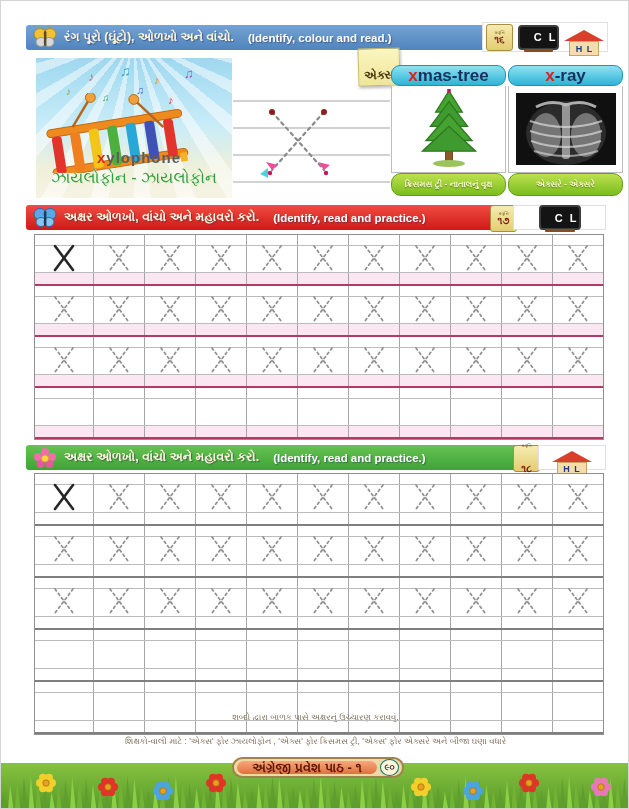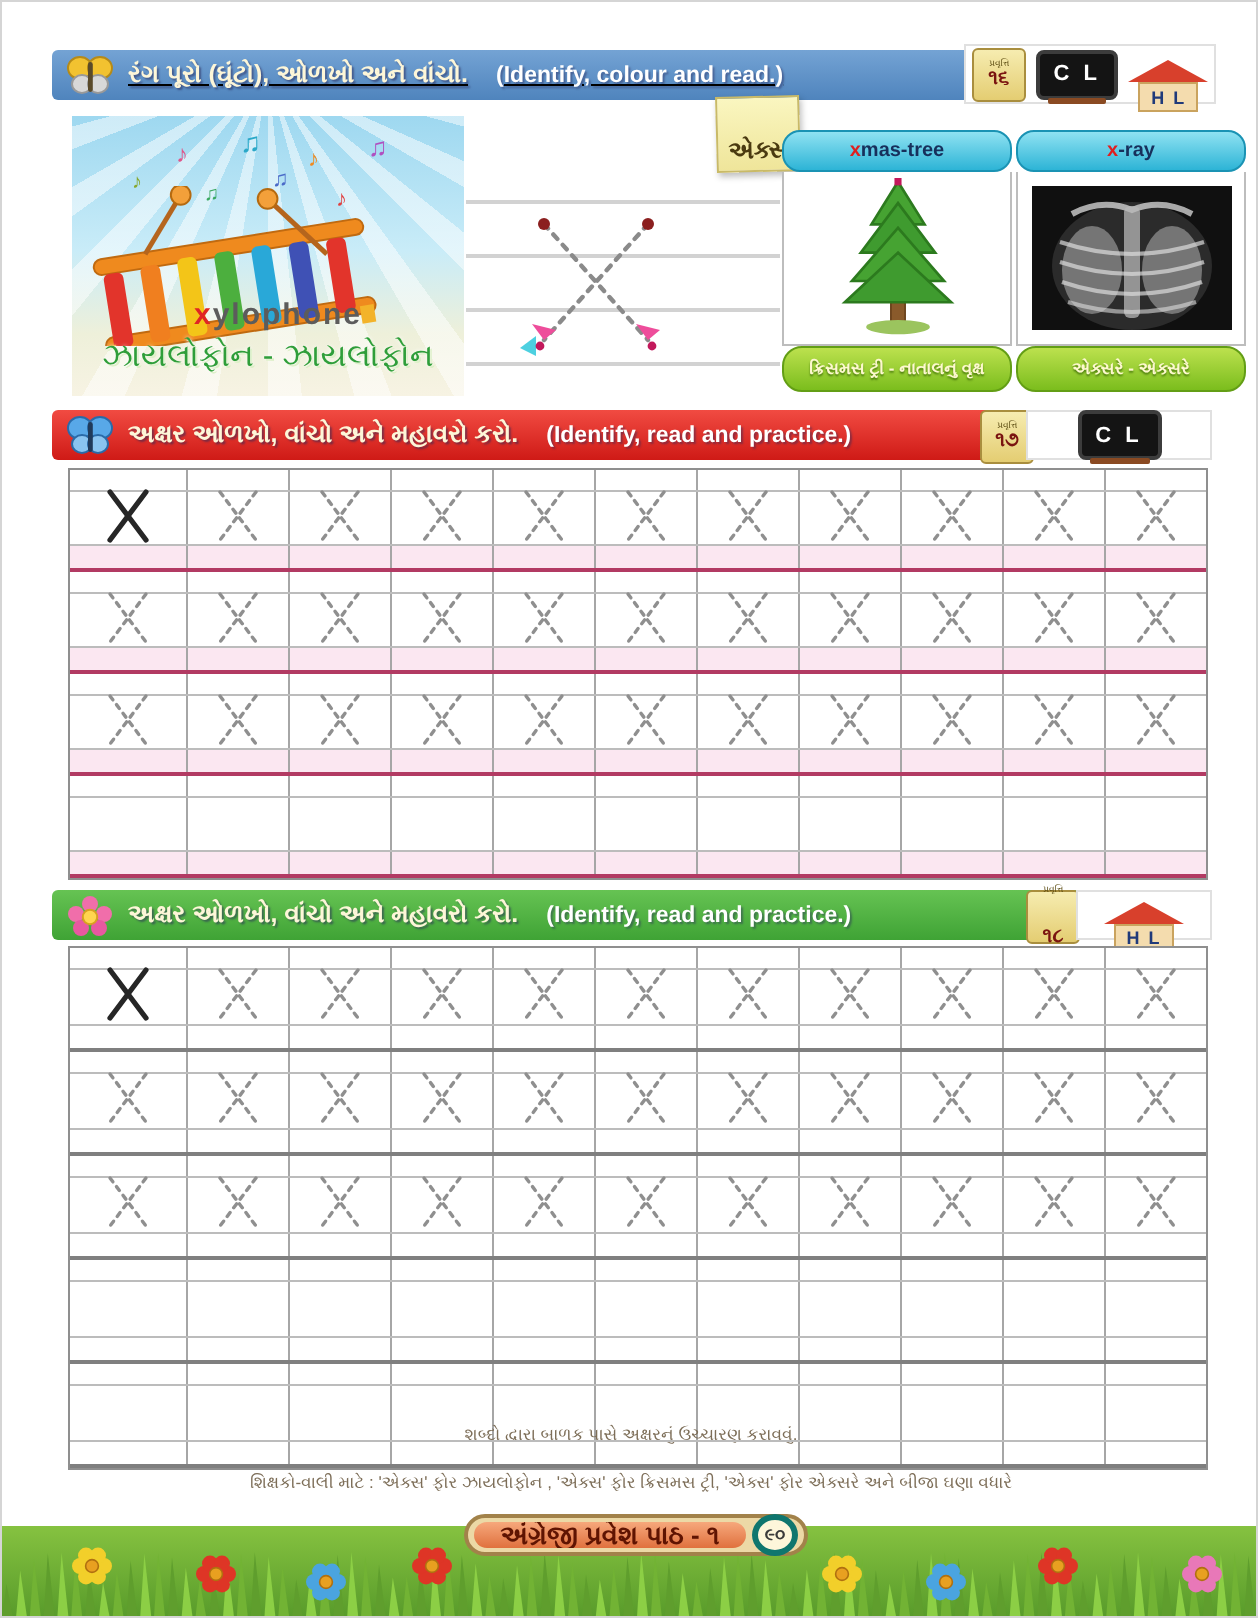--- a/index.html
+++ b/index.html
@@ -1,41 +1,41 @@
 <!DOCTYPE html>
 <html><head>
 <meta charset="utf-8">
 <style>
   html,body{margin:0;padding:0;background:#e8e8e8;}
   .page{position:relative;width:629px;height:809px;background:#ffffff;margin:0 auto;
         font-family:"Liberation Sans","DejaVu Sans",sans-serif;overflow:hidden;border:1px solid #d5d5d5;box-sizing:border-box;}
 
   
   .bar{position:absolute;left:25px;width:580px;height:25px;border-radius:3px;display:flex;align-items:center;box-sizing:border-box;padding-left:6px;}
-  .bar-blue{top:24px;background:linear-gradient(#74a3d4,#4f84bd);text-decoration:underline;}
+  .bar-blue{top:24px;background:linear-gradient(#74a3d4,#4f84bd);}
   .bar-red{top:204px;background:linear-gradient(#f14b42,#cf1a16);}
   .bar-green{top:444px;background:linear-gradient(#66c353,#3fa335);}
   .bar .gu{font-size:12.5px;font-weight:bold;color:#fdf6d8;text-shadow:1px 1px 1px rgba(40,40,90,.55);margin-left:6px;white-space:nowrap;}
   .bar .en{font-size:11.5px;font-weight:bold;color:#ffffff;text-shadow:1px 1px 1px rgba(40,40,90,.45);margin-left:14px;white-space:nowrap;}
   .bar-icon{width:26px;height:22px;flex:0 0 auto;}
 
   
   .badge-panel{position:absolute;background:#fff;display:flex;align-items:center;gap:5px;padding:1px 3px;box-sizing:border-box;border:1px solid #e0e0e0;}
   .bp-top{left:481px;top:21px;width:126px;height:30px;}
   .bp-red{left:512px;top:204px;width:93px;height:25px;justify-content:center;}
   .bp-green{left:537px;top:444px;width:68px;height:25px;justify-content:center;}
   .num-badge{width:25px;height:25px;background:linear-gradient(#f6ecb0,#e4cd72);border:1px solid #a98e3e;border-radius:3px;
              display:flex;flex-direction:column;align-items:center;justify-content:center;line-height:1;}
   .num-badge .lbl{font-size:5px;color:#5a4a10;transform:scale(.9);}
   .num-badge .num{font-size:10px;font-weight:bold;color:#7a1410;}
   .num-badge.on-bar{position:absolute;}
   .nb-red{left:489px;top:204px;}
   .nb-green{left:512px;top:444px;gap:16px;}
   .cl-badge{position:relative;width:38px;height:21px;background:#141414;border:2px solid #3c3c3c;border-radius:4px;
-            display:flex;align-items:center;justify-content:center;}
+            display:flex;align-items:center;justify-content:flex-end;}
   .cl-badge span{color:#fff;font-weight:bold;font-size:11px;letter-spacing:2px;}
   .cl-badge::after{content:"";position:absolute;left:4px;right:4px;bottom:-4px;height:3px;background:#8a4a22;border-radius:1px;}
   .hl-badge{position:relative;width:40px;height:14px;}
   .hl-badge .roof{position:absolute;left:0;top:0;width:0;height:0;border-left:20px solid transparent;border-right:20px solid transparent;border-bottom:11px solid #d8402c;}
   .hl-badge .house-body{position:absolute;left:5px;top:11px;width:30px;height:15px;background:#f4dcae;border:1px solid #caa35e;box-sizing:border-box;
             display:flex;align-items:center;justify-content:center;}
   .hl-badge .house-body span{font-size:9px;font-weight:bold;color:#203a7a;letter-spacing:1px;}
 
   
   .sky{position:absolute;left:35px;top:57px;width:196px;height:140px;
@@ -53,21 +53,21 @@
   .sticky{position:absolute;left:357px;top:47px;width:40px;height:36px;background:linear-gradient(#faf6c0,#efe59a);
           border:1px solid #c9ba67;box-shadow:1px 2px 3px rgba(0,0,0,.25);transform:rotate(-1.5deg);
           display:flex;align-items:flex-end;justify-content:center;}
   .sticky span{font-size:12px;font-weight:bold;color:#4a3a10;padding-bottom:3px;}
 
   
   .card{position:absolute;top:64px;width:115px;height:131px;}
   .card-1{left:390px;}
   .card-2{left:507px;}
   .card-header{height:21px;background:linear-gradient(#8fe2f2,#2db4d6);border:1px solid #1a93b4;border-radius:9px;
-               text-align:center;font-size:10px;font-weight:bold;color:#17305c;line-height:19px;box-sizing:border-box;}
+               text-align:center;font-size:17px;font-weight:bold;color:#17305c;line-height:19px;box-sizing:border-box;}
   .card-header .init{color:#e01f1f;}
   .card-body{height:87px;background:#ffffff;border:1px solid #bdbdbd;border-top:none;display:flex;align-items:center;justify-content:center;box-sizing:border-box;}
   .card-footer{height:23px;background:linear-gradient(#bce14e,#7bbd1d);border:1px solid #639e15;border-radius:10px;
                text-align:center;font-size:8.5px;font-weight:bold;color:#fdf8cf;text-shadow:0 1px 1px #4c7c0e;line-height:21px;box-sizing:border-box;white-space:nowrap;overflow:hidden;}
 
   
   .practice-grid{position:absolute;left:33px;width:568px;border:1px solid #8f8f8f;box-sizing:content-box;}
   #grid-cl{top:233px;}
   #grid-hl{top:472px;}
   .g-row{position:relative;display:flex;box-sizing:border-box;}
@@ -88,21 +88,21 @@
   .note{position:absolute;left:0;width:629px;text-align:center;font-size:8.5px;color:#7d6e58;}
   .note-1{top:735px;}
   .note-2{top:711px;}
   .grass{position:absolute;left:0;top:762px;width:629px;height:47px;background:linear-gradient(#86c240,#579a2a);}
   .grass svg.blades{position:absolute;left:0;top:0;}
   .flower{position:absolute;}
   .book-pill{position:absolute;left:231px;top:756px;width:172px;height:21px;background:#ecd9a6;border:2px solid #a2824a;border-radius:11px;
              display:flex;align-items:center;gap:3px;padding:1px 3px;box-sizing:border-box;z-index:6;}
   .book-pill .pill-text{flex:1;height:13px;background:linear-gradient(#f6a87c,#e0713e);border-radius:7px;
              font-size:13px;font-weight:bold;color:#5f1402;text-align:center;line-height:13px;white-space:nowrap;overflow:hidden;}
-  .book-pill .pill-page{width:17px;height:15px;background:#fdf6da;border:3px solid #0f766e;border-radius:50%;
+  .book-pill .pill-page{width:17px;height:15px;background:#fdf6da;border:1px solid #0f766e;border-radius:50%;
              font-size:8.5px;font-weight:bold;color:#3a3a3a;display:flex;align-items:center;justify-content:center;}
 </style>
 </head>
 <body>
 
 <div class="page">
 
   <div class="bar bar-blue">
     <svg class="bar-icon" viewBox="0 0 26 22">
       <ellipse cx="8" cy="7" rx="6" ry="5.5" fill="#f2c230" stroke="#b58a18" stroke-width="1"></ellipse>

